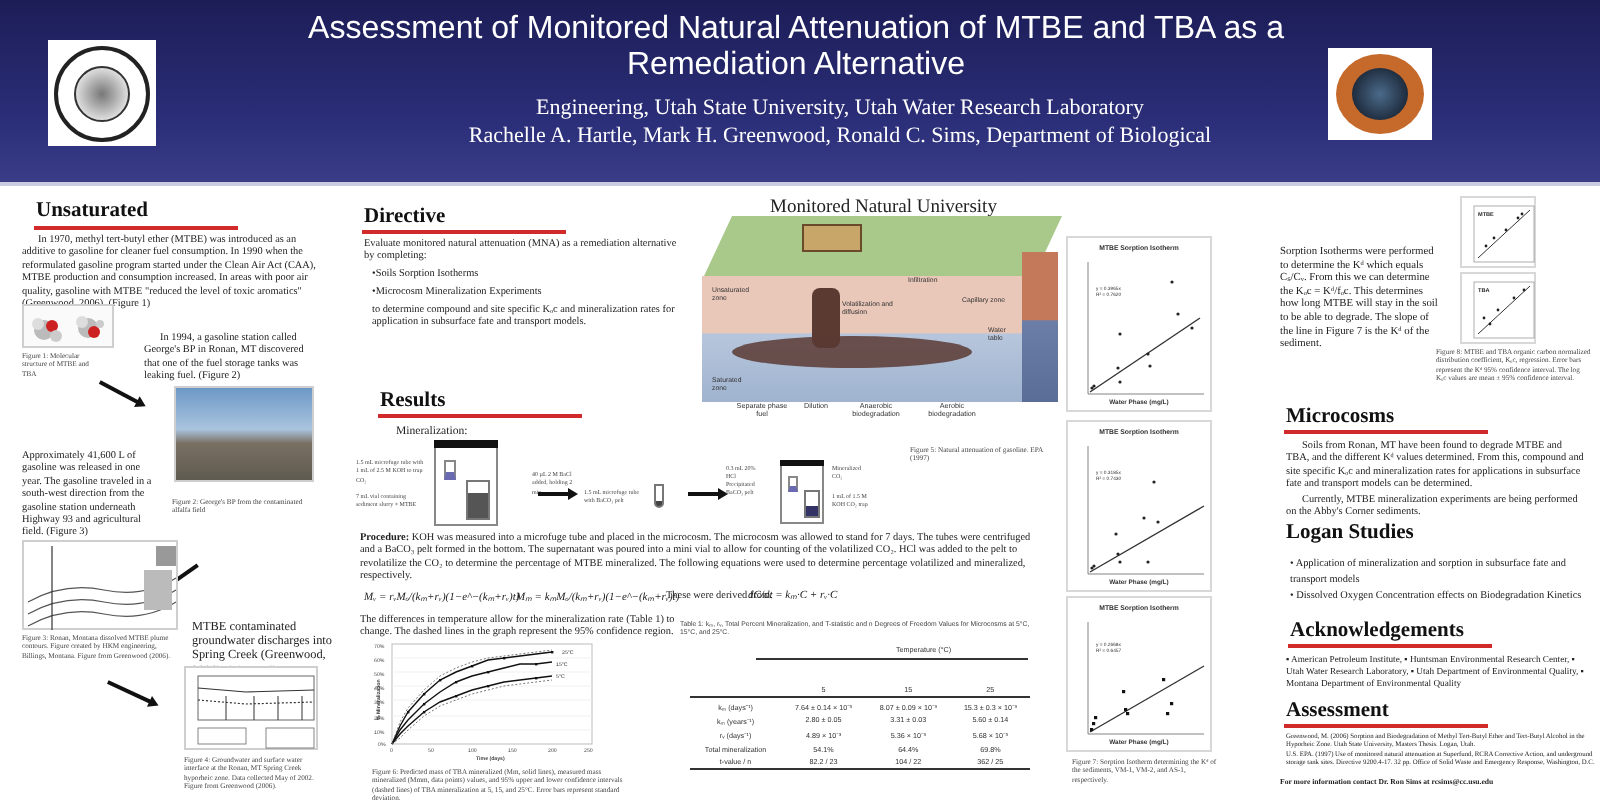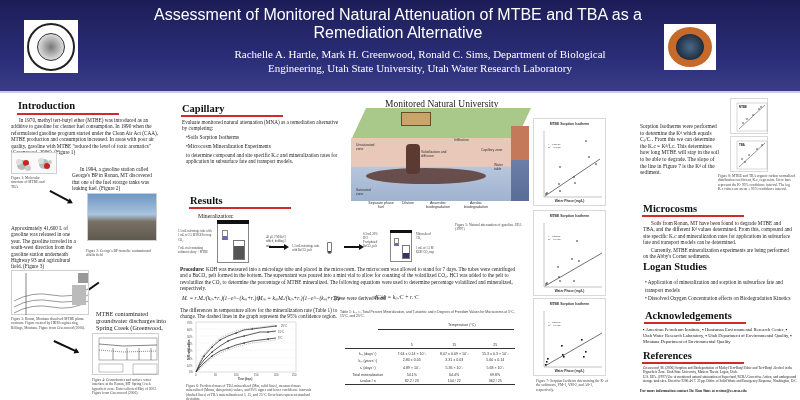--- a/index.html
+++ b/index.html
@@ -74,32 +74,32 @@
 <body>
 
 <div class="header">
   <div class="logo-left">
       <div class="seal">
         <div class="inner"></div>
       </div>
     </div>
   <div class="title">Assessment of Monitored Natural Attenuation of MTBE and TBA as a Remediation Alternative</div>
   <div class="authors">
+    <div>Engineering, Utah State University, Utah Water Research Laboratory</div>
     <div>Rachelle A. Hartle, Mark H. Greenwood, Ronald C. Sims, Department of Biological</div>
-    <div>Engineering, Utah State University, Utah Water Research Laboratory</div>
   </div>
   <div class="logo-right">
       <div class="seal">
         <div class="inner"></div>
       </div>
     </div>
 </div>
 <div class="header-bottom"></div>
 
-<div class="h2" style="left:18px;top:100px;">Introduction</div>
+<div class="h2" style="left:18px;top:100px;">Unsaturated</div>
 <div class="rule" style="left:17px;top:113px;width:102px;"></div>
 <div class="txt" style="left:11px;top:117px;width:150px;text-indent:8px;">In 1970, methyl tert-butyl ether (MTBE) was introduced as an additive to gasoline for cleaner fuel consumption. In 1990 when the reformulated gasoline program started under the Clean Air Act (CAA), MTBE production and consumption increased. In areas with poor air quality, gasoline with MTBE "reduced the level of toxic aromatics" (Greenwood, 2006). (Figure 1)</div>
 
 <div class="fig" style="left:11px;top:152px;width:46px;height:22px;">
   <svg width="46" height="22">
     <circle cx="10" cy="12" r="5" fill="#bbb"></circle>
       <circle cx="14" cy="10" r="3" fill="#c22"></circle>
       <circle cx="7" cy="9" r="3" fill="#ddd"></circle>
       <circle cx="16" cy="15" r="3" fill="#ccc"></circle>
     <circle cx="32" cy="11" r="5" fill="#bbb"></circle>
@@ -142,21 +142,21 @@
     <line x1="20" y1="14" x2="20" y2="26" stroke="#333" stroke-width="0.5"></line>
     <line x1="34" y1="14" x2="34" y2="26" stroke="#333" stroke-width="0.5"></line>
     <line x1="46" y1="14" x2="46" y2="26" stroke="#333" stroke-width="0.5"></line>
     <line x1="58" y1="14" x2="58" y2="26" stroke="#333" stroke-width="0.5"></line>
     <rect x="6" y="30" width="24" height="8" fill="none" stroke="#666" stroke-width="0.4"></rect>
     <rect x="40" y="30" width="24" height="10" fill="none" stroke="#666" stroke-width="0.4"></rect>
   </svg>
 </div>
 <div class="cap" style="left:92px;top:378px;width:70px;">Figure 4: Groundwater and surface water interface at the Ronan, MT Spring Creek hyporheic zone. Data collected May of 2002. Figure from Greenwood (2006).</div>
 
-<div class="h2" style="left:182px;top:103px;">Capillary</div>
+<div class="h2" style="left:182px;top:103px;">Directive</div>
 <div class="rule" style="left:181px;top:115px;width:102px;"></div>
 <div class="txt" style="left:182px;top:119px;width:160px;">Evaluate monitored natural attenuation (MNA) as a remediation alternative by completing:</div>
 <div class="txt" style="left:186px;top:134px;width:150px;">•Soils Sorption Isotherms</div>
 <div class="txt" style="left:186px;top:143px;width:150px;">•Microcosm Mineralization Experiments</div>
 <div class="txt" style="left:186px;top:152px;width:160px;">to determine compound and site specific Kₒc and mineralization rates for application in subsurface fate and transport models.</div>
 
 <div class="mna-title">Monitored Natural University</div>
 <div class="mna-fig">
   <div class="top"></div>
   <div class="front"></div>
@@ -428,17 +428,17 @@
 <div class="txt" style="left:643px;top:247px;width:150px;text-indent:8px;">Currently, MTBE mineralization experiments are being performed on the Abby's Corner sediments.</div>
 
 <div class="h2" style="left:643px;top:261px;">Logan Studies</div>
 <div class="txt" style="left:645px;top:278px;width:140px;line-height:8px;">• Application of mineralization and sorption in subsurface fate and transport models</div>
 <div class="txt" style="left:645px;top:295px;width:150px;">• Dissolved Oxygen Concentration effects on Biodegradation Kinetics</div>
 
 <div class="h2" style="left:645px;top:310px;">Acknowledgements</div>
 <div class="rule" style="left:644px;top:322px;width:102px;"></div>
 <div class="txt" style="left:643px;top:327px;width:152px;font-size:4.6px;line-height:6.2px;">▪ American Petroleum Institute, ▪ Huntsman Environmental Research Center, ▪ Utah Water Research Laboratory, ▪ Utah Department of Environmental Quality, ▪ Montana Department of Environmental Quality</div>
 
-<div class="h2" style="left:643px;top:350px;">References</div>
+<div class="h2" style="left:643px;top:350px;">Assessment</div>
 <div class="rule" style="left:642px;top:362px;width:102px;"></div>
 <div class="cap" style="left:643px;top:366px;width:155px;font-size:3.4px;line-height:4px;color:#222;">Greenwood, M. (2006) Sorption and Biodegradation of Methyl Tert-Butyl Ether and Tert-Butyl Alcohol in the Hyporheic Zone. Utah State University, Masters Thesis. Logan, Utah.</div>
 <div class="cap" style="left:643px;top:375px;width:155px;font-size:3.4px;line-height:4px;color:#222;">U.S. EPA. (1997) Use of monitored natural attenuation at Superfund, RCRA Corrective Action, and underground storage tank sites. Directive 9200.4-17. 32 pp. Office of Solid Waste and Emergency Response, Washington, D.C.</div>
 <div class="footer-note">For more information contact Dr. Ron Sims at rcsims@cc.usu.edu</div>
 
 </body></html>

